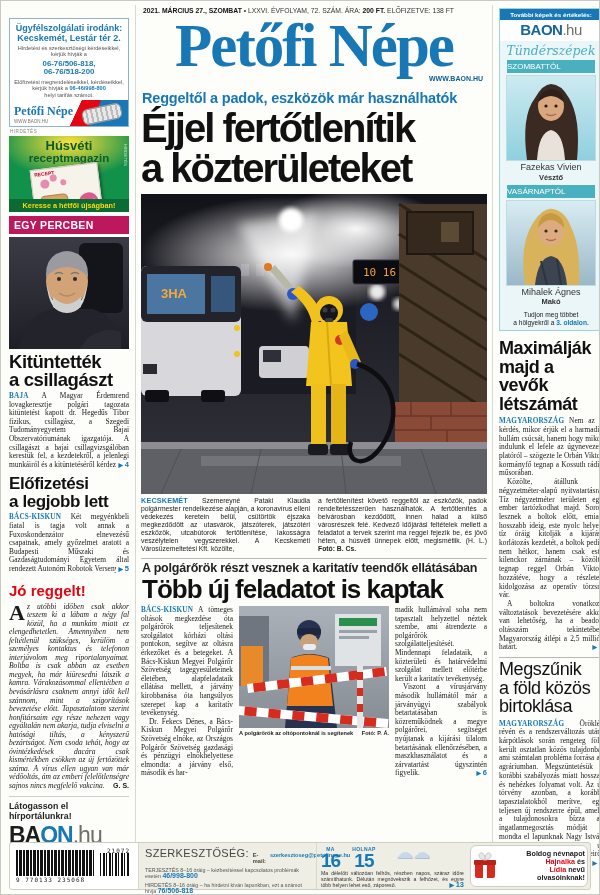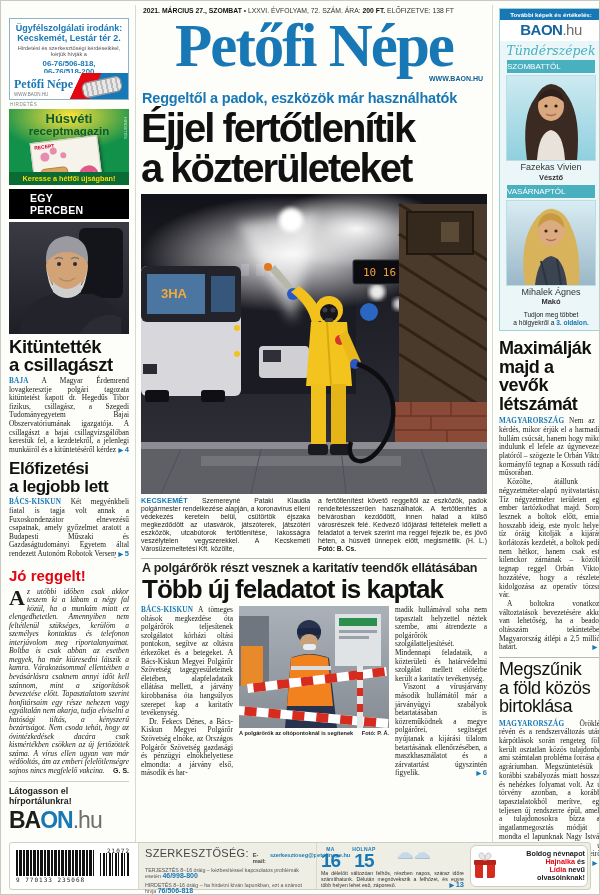--- a/index.html
+++ b/index.html
@@ -19,21 +19,21 @@
   .headline{font-weight:bold;color:#111;letter-spacing:-.4px;}
 
   
   .dateline{font-size:6.8px;color:#333;padding:2px 0 1px 2px;white-space:nowrap;}
   .dateline b{color:#111;}
   .masthead{font-family:"Liberation Serif",serif;font-weight:bold;color:#1878b5;
             font-size:61px;line-height:58px;text-align:center;letter-spacing:-2px;margin-top:2px;}
   .site{font-size:7px;font-weight:bold;color:#0e5e90;text-align:right;padding:0 4px 2px 0;}
 
   
-  .svc{border:1px solid #8fb3cc;background:#fff;position:relative;height:82px;padding:4px 3px 0;box-sizing:border-box;overflow:hidden;}
+  .svc{border:1px solid #8fb3cc;background:#fff;position:relative;height:109px;padding:4px 3px 0;box-sizing:border-box;overflow:hidden;}
   .svc .t{color:#1878b5;font-weight:bold;font-size:9px;text-align:center;line-height:10px;}
   .svc .s{font-size:5.6px;color:#555;text-align:center;line-height:6.4px;margin-top:2px;}
   .svc .ph{color:#1878b5;font-weight:bold;font-size:7.8px;text-align:center;line-height:8.6px;margin-top:2px;}
   .svc .inph{color:#1878b5;font-weight:bold;}
   .svc .logo-row{position:absolute;left:0;right:0;bottom:0;height:26px;
        background:linear-gradient(115deg,#fff 55%,#e30613 55.5%,#e30613 70%,#1878b5 70.5%);}
   .svc .pn{font-family:"Liberation Serif",serif;font-weight:bold;color:#1878b5;font-size:12px;padding:4px 0 0 4px;}
   .svc .pn-sub{font-size:4.5px;color:#777;padding-left:4px;}
   .roll{position:absolute;right:6px;bottom:4px;width:38px;height:14px;background:
         repeating-linear-gradient(90deg,#e8e8e8 0 3px,#bbb 3px 5px);border:1px solid #999;border-radius:6px;transform:rotate(-12deg);}
@@ -51,21 +51,21 @@
   .mag{position:absolute;left:24px;top:30px;width:66px;height:58px;background:#f6f3ea;border:1px solid #cfcabc;
        transform:rotate(-7deg);box-shadow:2px 2px 3px rgba(0,0,0,.35);}
   .mag .mb{position:absolute;left:3px;top:2px;font-size:5px;font-weight:bold;color:#c03;line-height:5.5px;}
   .mag .flower{position:absolute;width:9px;height:9px;border-radius:50%;background:#e88bb0;}
   .mag .bread{position:absolute;width:26px;height:9px;border-radius:5px;background:#d9a45f;border:1px solid #b5813f;}
   .mag .badge{position:absolute;right:2px;bottom:10px;width:20px;height:20px;border-radius:50%;background:#e0578a;
        color:#fff;font-size:3.6px;font-weight:bold;display:flex;align-items:center;justify-content:center;text-align:center;line-height:4px;}
   .mag .strip{position:absolute;left:0;right:0;bottom:0;height:7px;background:#2c7fb8;}
 
   
-  .redbar{background:#000000;color:#fff;font-weight:bold;font-size:10.5px;padding:3px 21px;letter-spacing:.3px;margin-bottom:3px;}
+  .redbar{background:#be185d;color:#fff;font-weight:bold;font-size:10.5px;padding:3px 5px;letter-spacing:.3px;margin-bottom:3px;}
 
   .h-left{font-size:18.5px;line-height:18px;margin:4px 0 3px;}
   .h-left2{font-size:17px;line-height:17.5px;margin:6px 0 3px;}
   .greet-h{color:#e30613;font-weight:bold;font-size:15px;margin:8px 0 4px;}
   .greet{font-family:"Liberation Serif",serif;font-style:italic;font-size:7.55px;line-height:8.55px;text-align:justify;margin:0;}
   .greet .ini{float:left;font-size:22px;line-height:18px;font-style:normal;font-weight:bold;padding:1px 2px 0 0;}
   .sig{font-weight:bold;font-style:normal;font-family:"Liberation Sans",sans-serif;font-size:7px;float:right;}
   .portal{border-top:1px solid #cfcfca;margin-top:5px;padding-top:4px;}
   .portal .txt{font-weight:bold;font-size:8.8px;color:#222;}
   .baonlogo{font-size:23px;font-weight:bold;letter-spacing:-1px;margin-top:1px;}

